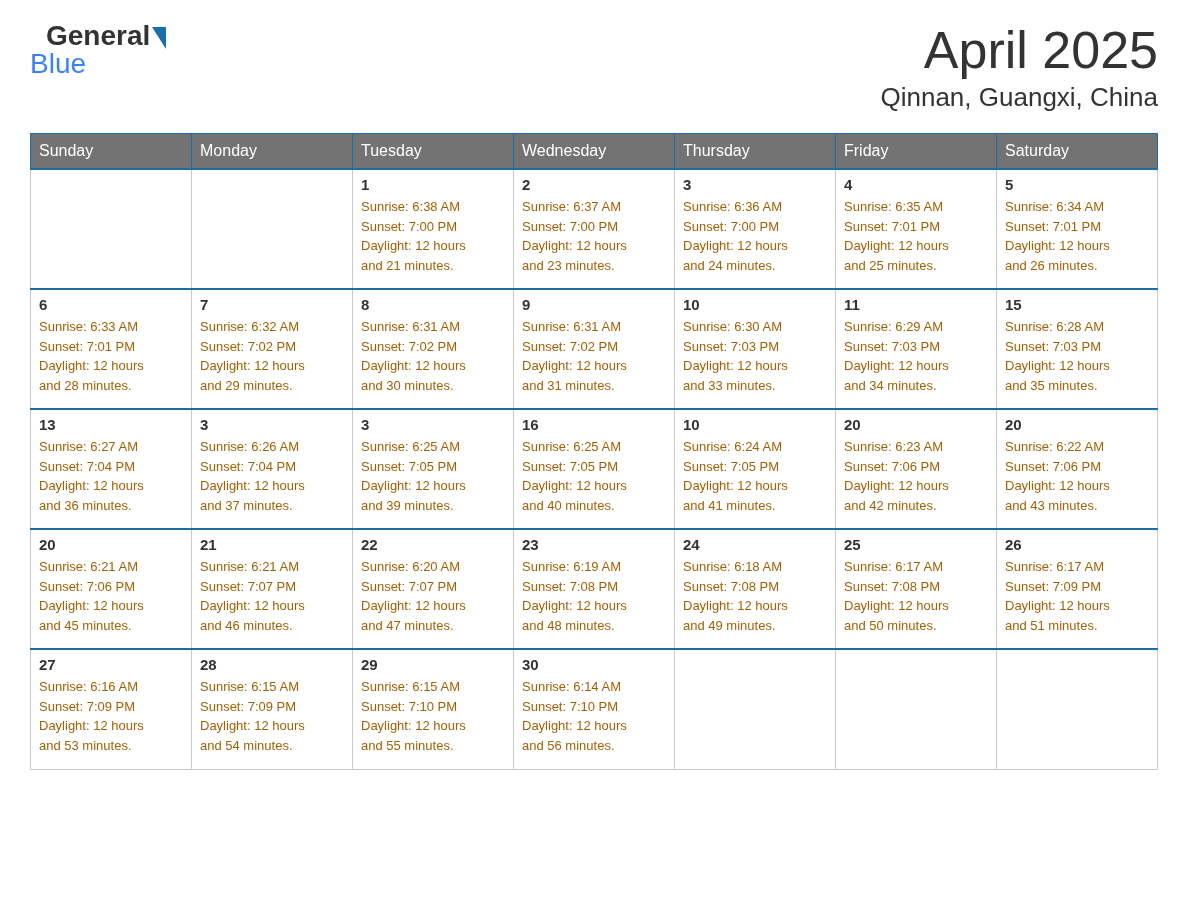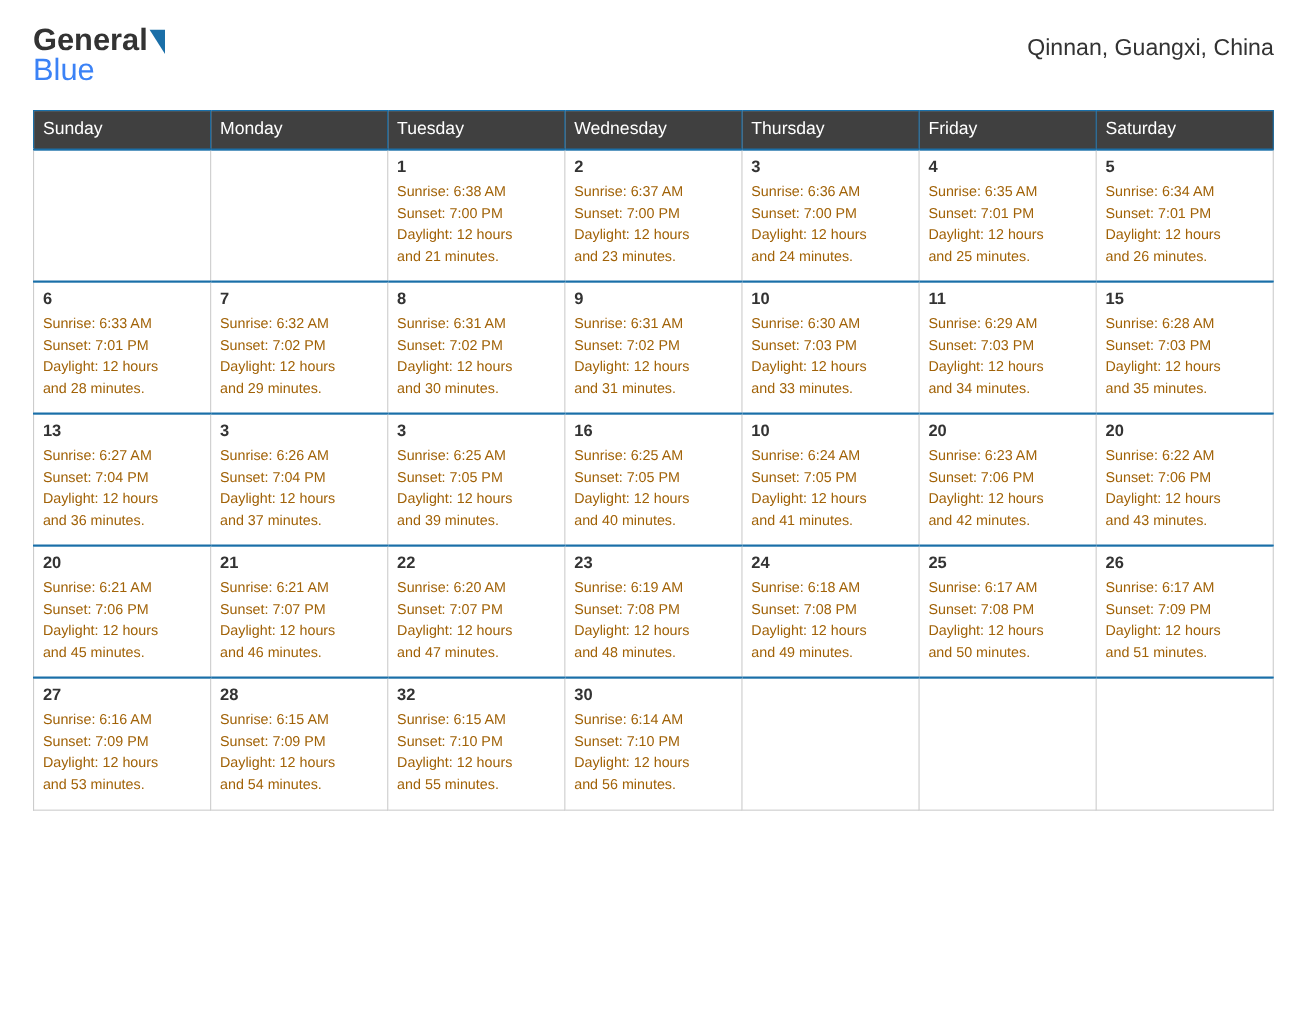--- a/index.html
+++ b/index.html
@@ -18,20 +18,21 @@
       margin-bottom: 20px;
     }
     .logo {
       display: flex;
       flex-direction: column;
       align-items: flex-start;
     }
     .logo-top {
       display: flex;
       align-items: center;
+      margin-left: 16px;
     }
     .logo-general {
       font-size: 28px;
       font-weight: bold;
       color: #333;
     }
     .logo-triangle {
       width: 0;
       height: 0;
       border-left: 14px solid transparent;
@@ -48,31 +49,31 @@
     }
     .title-area {
       text-align: right;
     }
     .calendar-title {
       font-size: 52px;
       font-weight: normal;
       color: #333;
     }
     .calendar-subtitle {
-      font-size: 21px;
-      color: #333;
-      margin-top: 12px;
+      font-size: 26px;
+      color: #333;
+      margin-top: 2px;
     }
     table {
       width: 100%;
       border-collapse: collapse;
       table-layout: fixed;
     }
     thead tr th {
-      background-color: #404040;
+      background-color: #737373;
       color: #fff;
       padding: 8px 8px;
       font-size: 16px;
       font-weight: normal;
       text-align: left;
       border: 1px solid #1a6fa8;
     }
     tbody tr td {
       vertical-align: top;
       padding: 6px 8px;
@@ -103,20 +104,21 @@
 
 <div class="header">
   <div class="logo">
     <div class="logo-top">
       <span class="logo-general">General</span>
       <div class="logo-triangle"></div>
     </div>
     <span class="logo-blue">Blue</span>
   </div>
   <div class="title-area">
+    <div class="calendar-title">April 2025</div>
     <div class="calendar-subtitle">Qinnan, Guangxi, China</div>
   </div>
 </div>
 
 <table>
   <thead>
     <tr>
     <th>Sunday</th>
         <th>Monday</th>
         <th>Tuesday</th>
@@ -244,21 +246,21 @@
       <tr>
         <td>
           <span class="day-number">27</span>
           <div class="day-info">Sunrise: 6:16 AM<br>Sunset: 7:09 PM<br>Daylight: 12 hours<br>and 53 minutes.</div>
         </td>
         <td>
           <span class="day-number">28</span>
           <div class="day-info">Sunrise: 6:15 AM<br>Sunset: 7:09 PM<br>Daylight: 12 hours<br>and 54 minutes.</div>
         </td>
         <td>
-          <span class="day-number">32</span>
+          <span class="day-number">29</span>
           <div class="day-info">Sunrise: 6:15 AM<br>Sunset: 7:10 PM<br>Daylight: 12 hours<br>and 55 minutes.</div>
         </td>
         <td>
           <span class="day-number">30</span>
           <div class="day-info">Sunrise: 6:14 AM<br>Sunset: 7:10 PM<br>Daylight: 12 hours<br>and 56 minutes.</div>
         </td>
         <td class="empty"></td>
         <td class="empty"></td>
         <td class="empty"></td>
       </tr>

